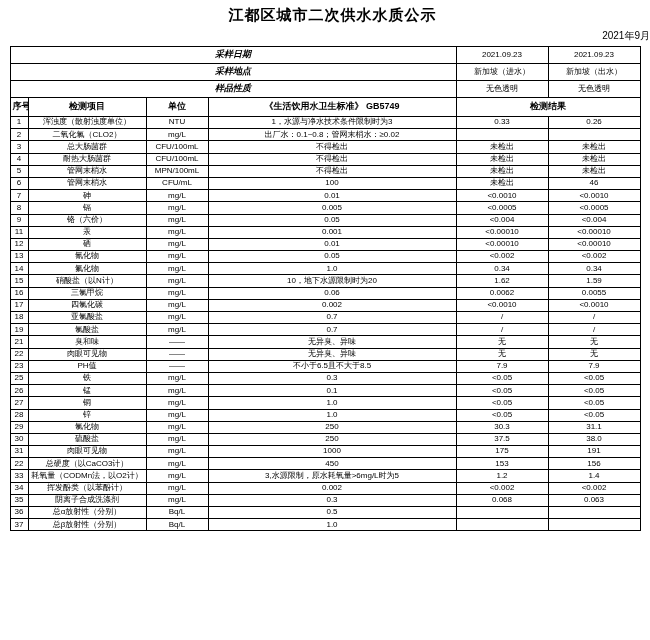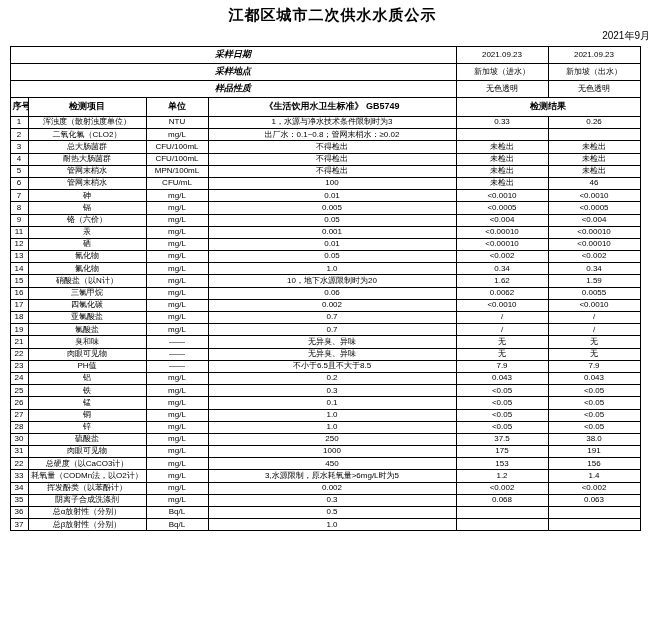--- a/index.html
+++ b/index.html
@@ -259,28 +259,20 @@
         </tr>
         <tr class="drow">
           <td>23</td>
           <td class="left">PH值</td>
           <td>——</td>
           <td>不小于6.5且不大于8.5</td>
           <td>7.9</td>
           <td>7.9</td>
         </tr>
         <tr class="drow">
-          <td>24</td>
-          <td class="left">铝</td>
-          <td>mg/L</td>
-          <td>0.2</td>
-          <td>0.043</td>
-          <td>0.043</td>
-        </tr>
-        <tr class="drow">
           <td>25</td>
           <td class="left">铁</td>
           <td>mg/L</td>
           <td>0.3</td>
           <td>&lt;0.05</td>
           <td>&lt;0.05</td>
         </tr>
         <tr class="drow">
           <td>26</td>
           <td class="left">锰</td>
@@ -297,20 +289,28 @@
           <td>&lt;0.05</td>
           <td>&lt;0.05</td>
         </tr>
         <tr class="drow">
           <td>28</td>
           <td class="left">锌</td>
           <td>mg/L</td>
           <td>1.0</td>
           <td>&lt;0.05</td>
           <td>&lt;0.05</td>
+        </tr>
+        <tr class="drow">
+          <td>29</td>
+          <td class="left">氯化物</td>
+          <td>mg/L</td>
+          <td>250</td>
+          <td>30.3</td>
+          <td>31.1</td>
         </tr>
         <tr class="drow">
           <td>30</td>
           <td class="left">硫酸盐</td>
           <td>mg/L</td>
           <td>250</td>
           <td>37.5</td>
           <td>38.0</td>
         </tr>
         <tr class="drow">

